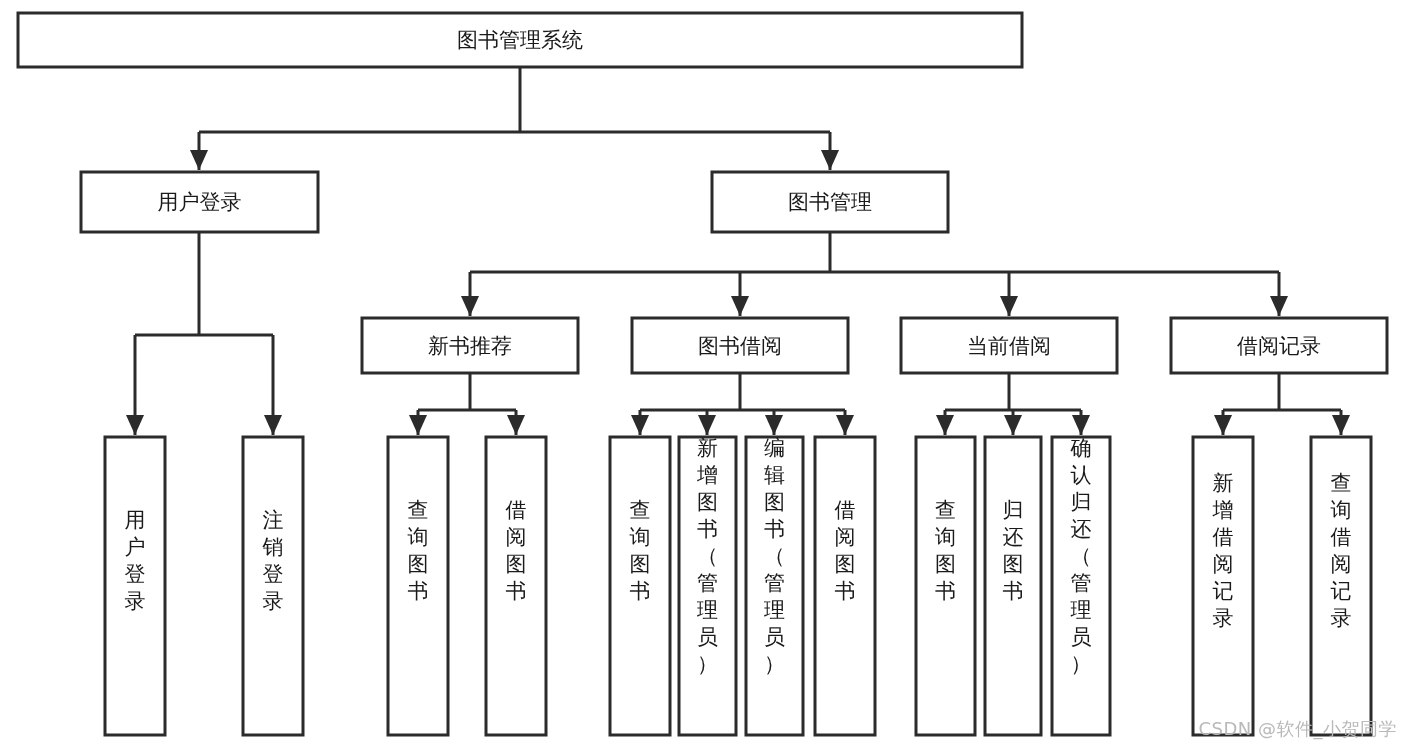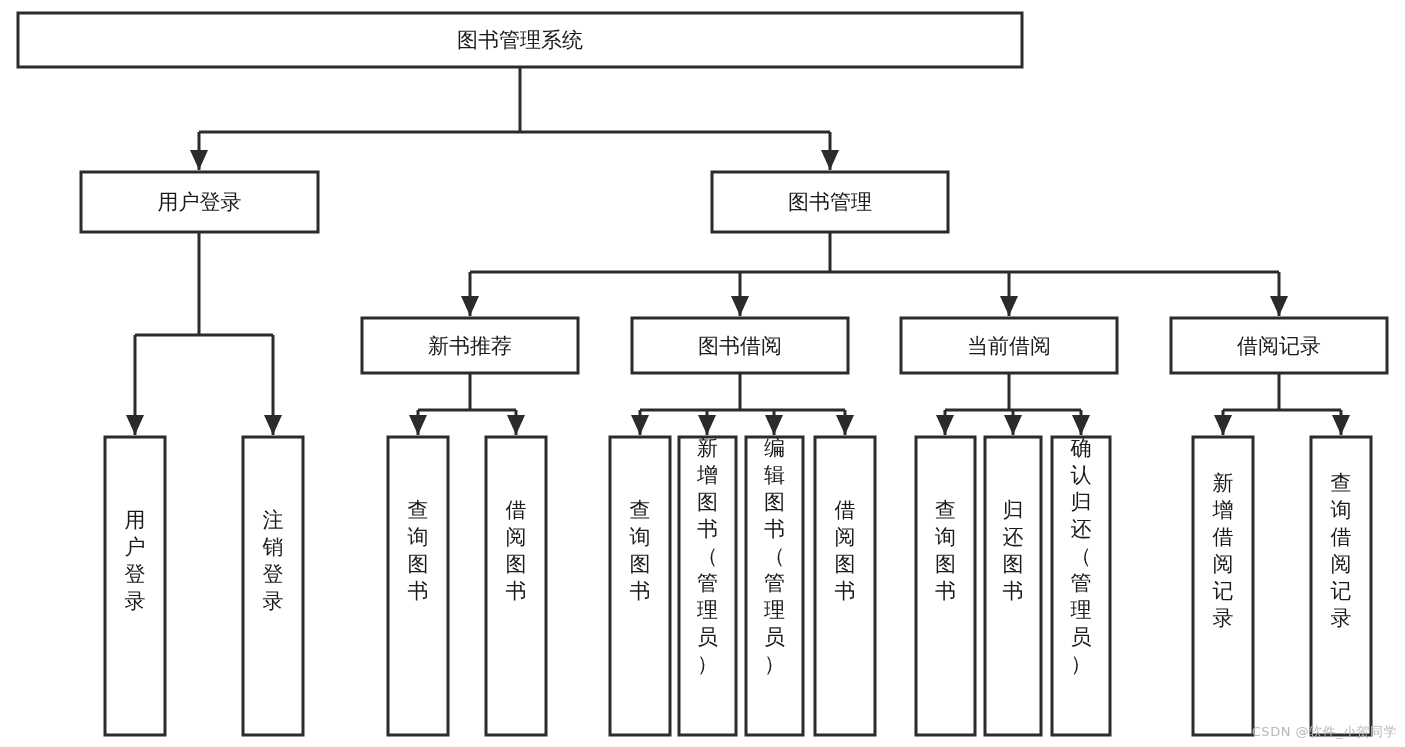--- a/index.html
+++ b/index.html
@@ -48,21 +48,21 @@
     font-family: "DejaVu Sans", "Liberation Sans", sans-serif;
     font-size: 21px;
     fill: #1a1a1a;
     text-anchor: middle;
   }
   .watermark-text {
     position: absolute;
     right: 8px;
     bottom: 6px;
     font-family: "DejaVu Sans", "Liberation Sans", sans-serif;
-    font-size: 13px;
+    font-size: 18px;
     color: #b9b9b9;
     white-space: nowrap;
     letter-spacing: 0.5px;
     user-select: none;
   }
 </style>
 </head>
 <body>
 
 <div id="diagram-root">

